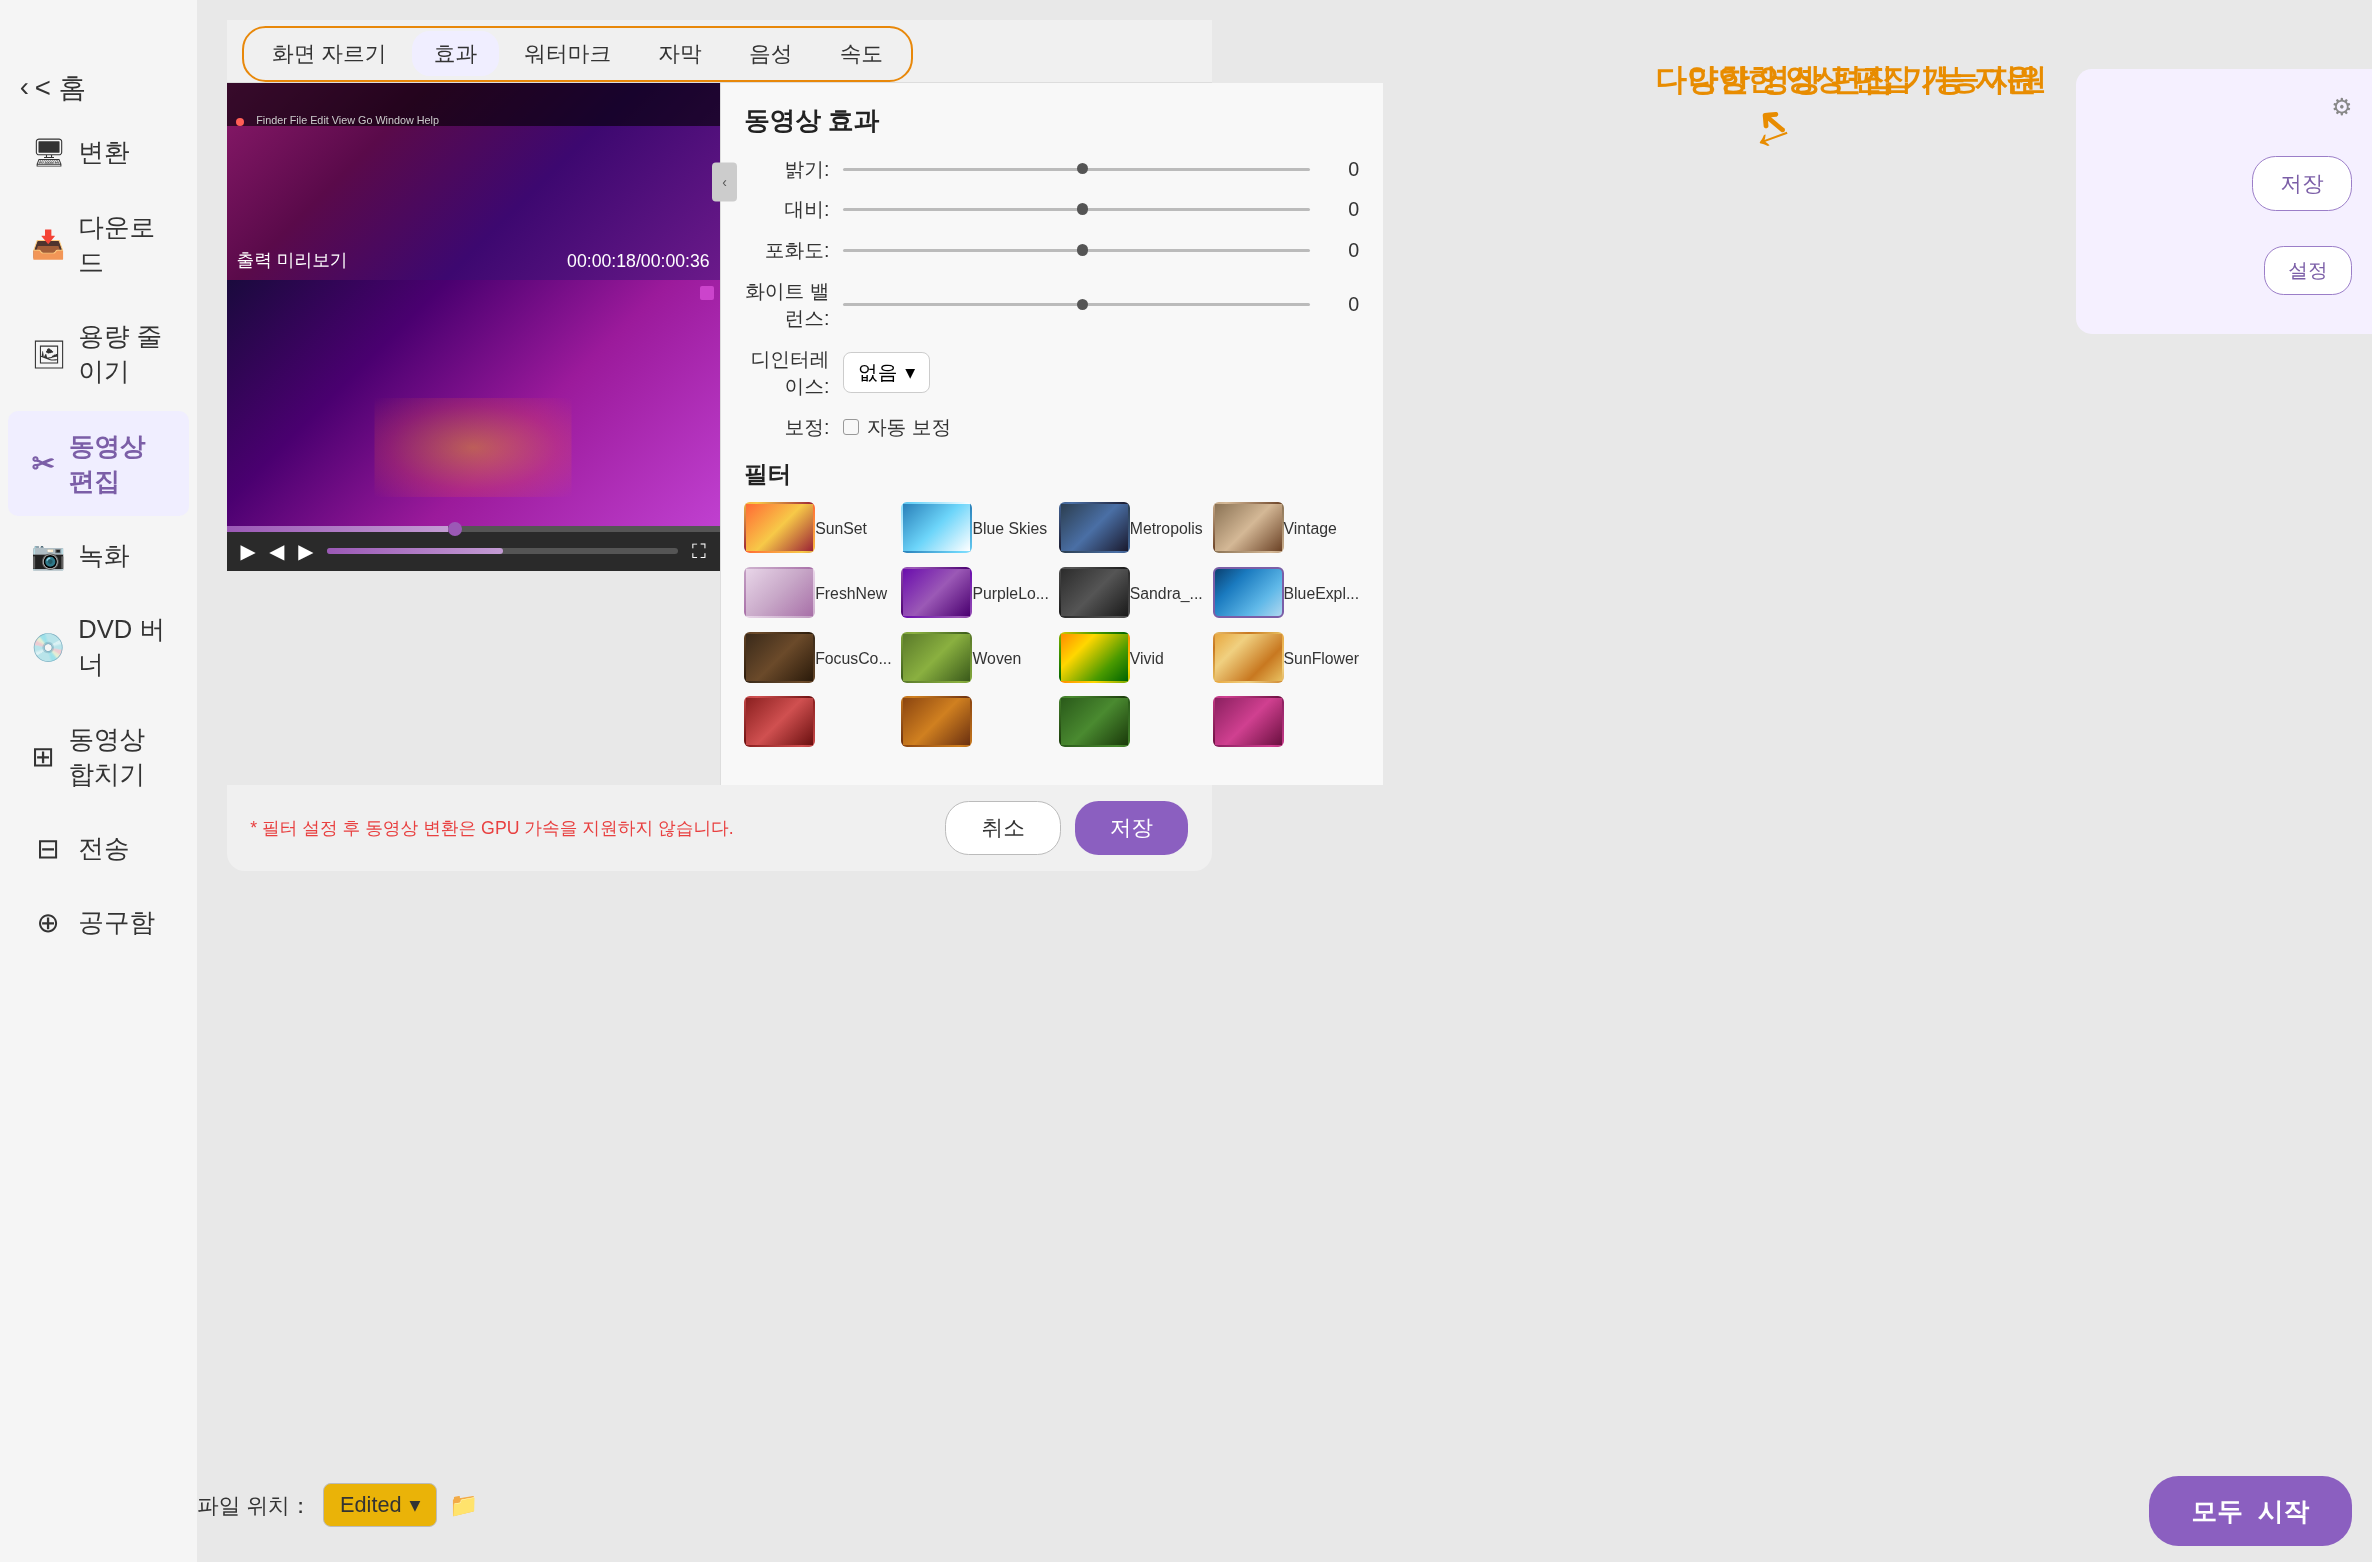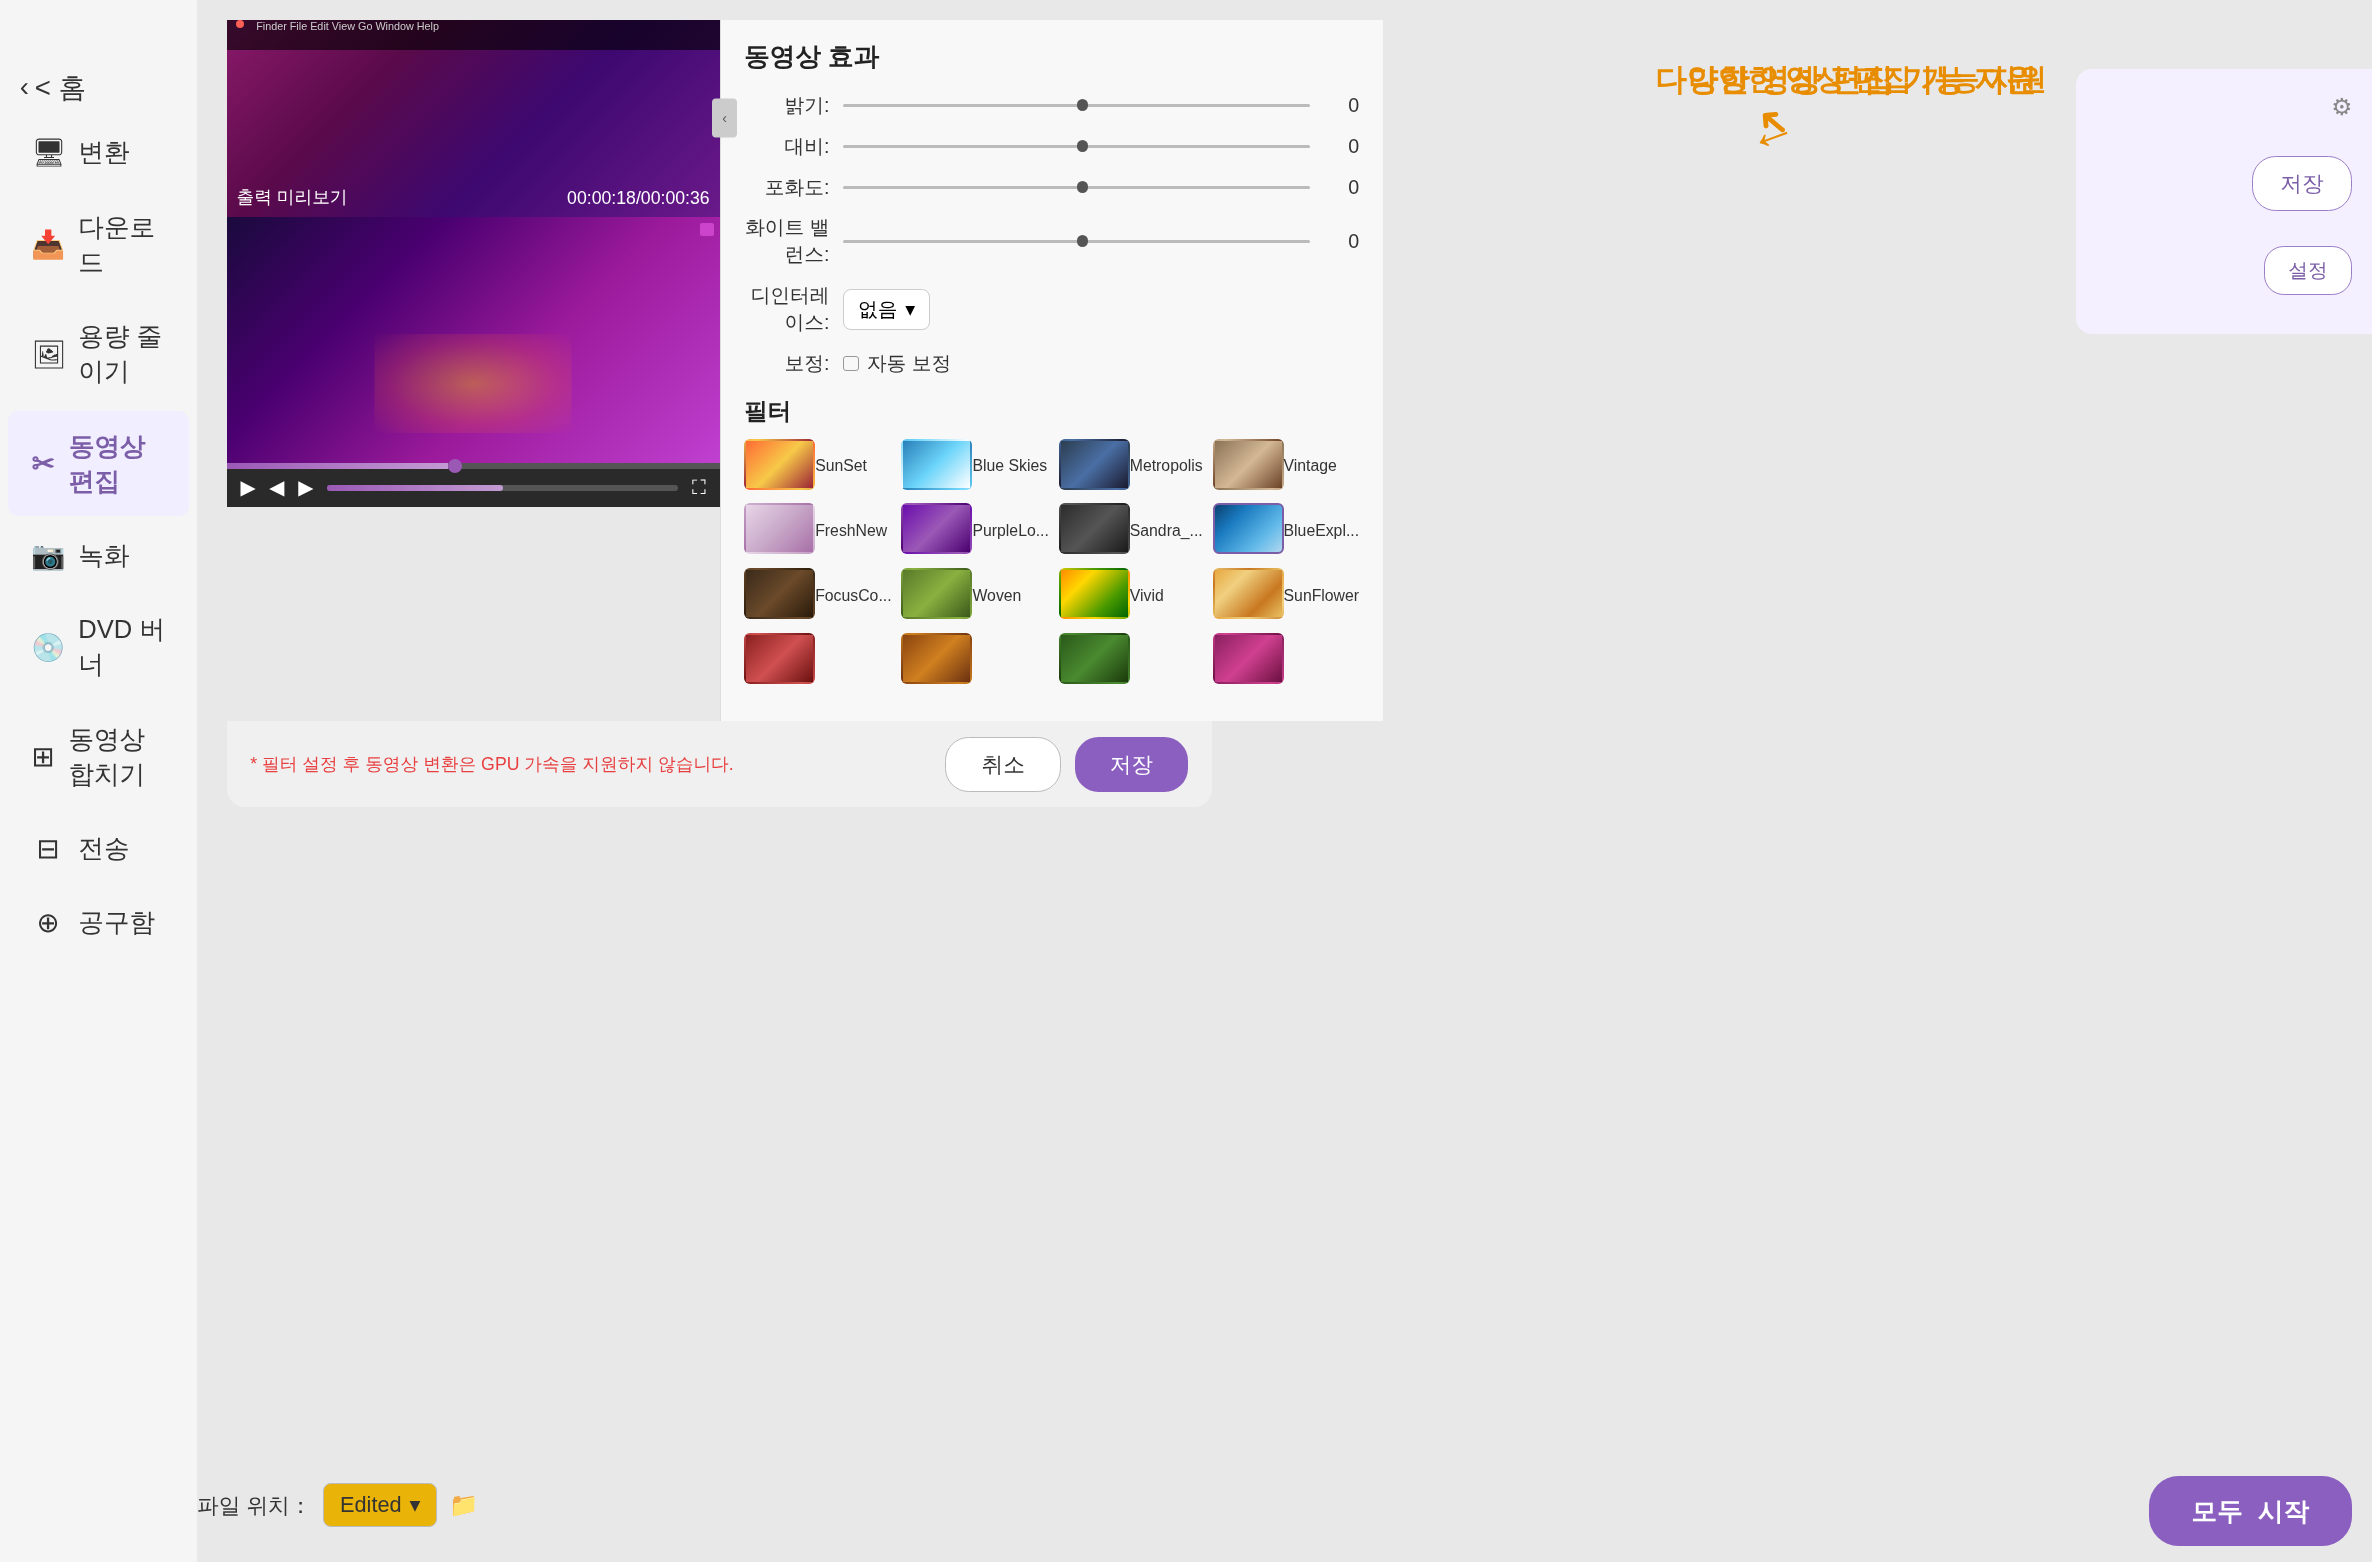--- a/index.html
+++ b/index.html
@@ -170,24 +170,24 @@
     }
     .video-upper {
       width: 493px;
       height: 197px;
       background: linear-gradient(135deg, #8b1a6b 0%, #5a0a4a 30%, #3d0870 60%, #6b1a8a 100%);
       position: relative;
     }
     .video-bar {
       position: absolute;
       top: 0; left: 0; right: 0;
-      height: 30px;
+      height: 43px;
       background: rgba(0,0,0,0.6);
       display: flex;
-      align-items: flex-start;
+      align-items: flex-end;
       gap: 11.8px;
       padding: 0 9.9px;
     }
     .video-bar-dot {
       width: 7.9px; height: 7.9px;
       border-radius: 50%;
       background: #ff5f57;
     }
     .video-bar-text {
       font-size: 10.8px;
@@ -650,20 +650,30 @@
 
 <div class="main-content">
 
   <div class="promo-text" style="position:absolute; top:59px; right:335px; font-size:31.5px; font-weight:700; color:#e88c00;">다양한 영상 편집 기능 지원</div>
 
   <div class="promo-arrow" style="position:absolute; top:118px; right:571px; font-size:49px; color:#e88c00;">→</div>
 
   <div class="dialog-wrapper" style="position:absolute; left:29.6px; top:19.7px;">
 
 
+    <div class="tab-bar">
+      <div class="tab-bar-inner">
+        <div class="tab-item">화면 자르기</div>
+        <div class="tab-item active">효과</div>
+        <div class="tab-item">워터마크</div>
+        <div class="tab-item">자막</div>
+        <div class="tab-item">음성</div>
+        <div class="tab-item">속도</div>
+      </div>
+    </div>
 
     <div class="dialog-body">
 
       <div class="video-section">
 
         <div class="video-upper">
           <div class="video-bar">
             <div class="video-bar-dot"></div>
             <span class="video-bar-text">Finder File Edit View Go Window Help</span>
           </div>

